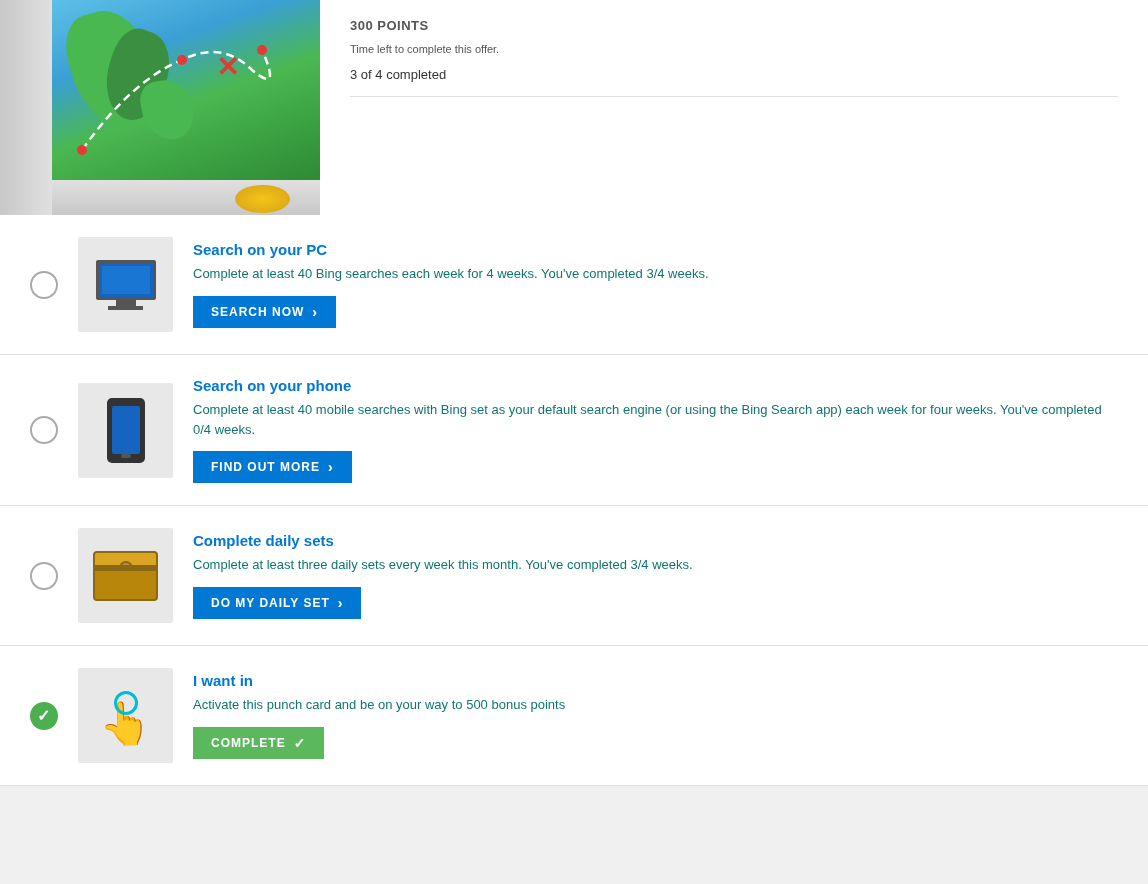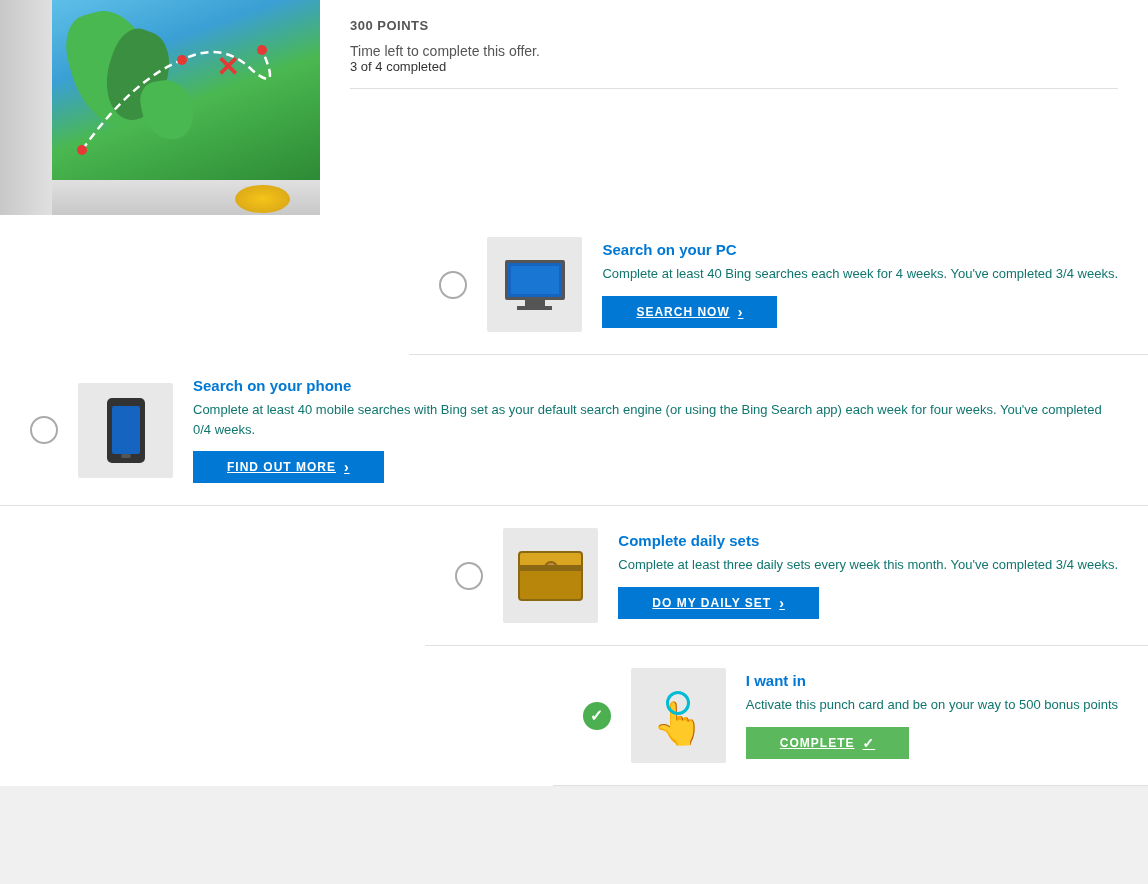--- a/index.html
+++ b/index.html
@@ -108,33 +108,33 @@
       margin-bottom: 10px;
     }
     .timer {
       font-size: 34px;
       font-weight: 300;
       color: #1a1a1a;
       letter-spacing: 1px;
       margin-bottom: 4px;
     }
     .timer-label {
-      font-size: 14px;
+      font-size: 11px;
       color: #555;
+      margin-bottom: 12px;
     }
     .progress-label {
       font-size: 13px;
       color: #333;
       padding-bottom: 14px;
       border-bottom: 1px solid #e0e0e0;
     }
     .tasks-section {
       display: flex;
       flex-direction: column;
-      align-items: flex-end;
     }
     .task-row {
       display: flex;
       align-items: center;
       padding: 22px 30px 22px 30px;
       border-bottom: 1px solid #e0e0e0;
     }
     .task-radio {
       width: 28px;
       height: 28px;
@@ -293,31 +293,30 @@
     }
     .task-desc {
       font-size: 13px;
       color: #0f766e;
       line-height: 1.5;
       margin-bottom: 12px;
     }
     .task-button {
       display: inline-flex;
       align-items: center;
-      padding: 8px 34px;
+      padding: 8px 18px;
       background: #0078d4;
       color: white;
       border: none;
       font-size: 12px;
       font-weight: 600;
       letter-spacing: 1px;
       cursor: pointer;
       text-transform: uppercase;
       gap: 8px;
-      text-decoration: underline;
     }
     .task-button.green {
       background: #5cb85c;
     }
     .task-button .btn-arrow {
       font-size: 14px;
       font-weight: bold;
     }
     .task-button .btn-check {
       font-size: 14px;

